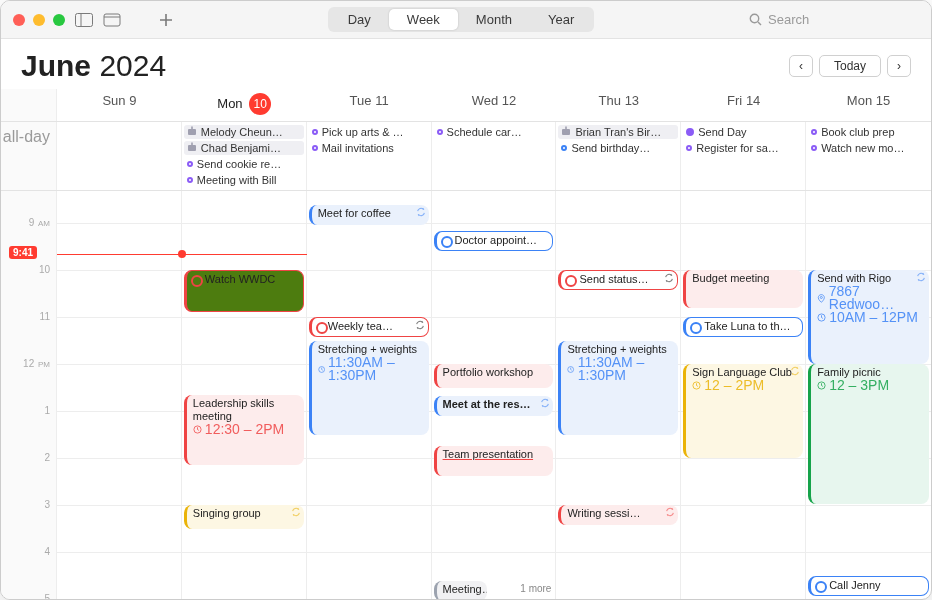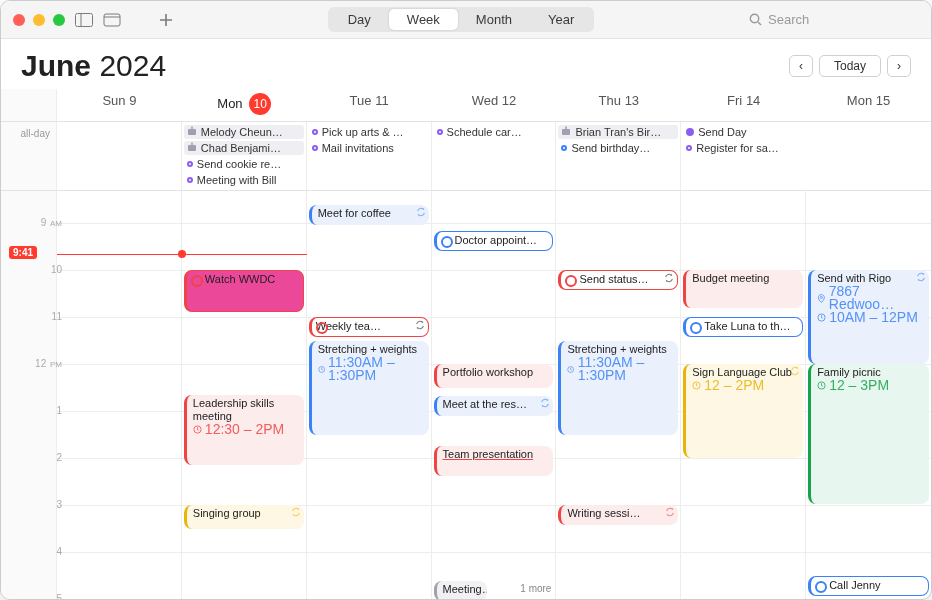--- a/index.html
+++ b/index.html
@@ -46,33 +46,33 @@
   .nav .arrow{width:24px;} .nav .today{padding:0 14px;}
   
   .dayhead{display:grid;grid-template-columns:56px repeat(7,1fr);border-bottom:1px solid var(--border);}
   .dayhead .cell{padding:4px 0 6px;text-align:center;font-size:13px;color:#555;}
   .dayhead .cell .num{font-weight:400;}
   .dayhead .cell.today .badge{background:#ff3b30;color:#fff;border-radius:50%;display:inline-flex;width:22px;height:22px;align-items:center;justify-content:center;font-size:12px;margin-left:3px;}
   .dayhead .cell.today .dow{color:#222;}
   .dayhead .gutter{background:#fafafa;border-right:1px solid var(--border-light);}
   
   .allday{display:grid;grid-template-columns:56px repeat(7,1fr);position:relative;}
-  .allday .label{font-size:10px;color:#9a9a9a;text-align:right;padding:6px 6px 0 0;border-right:1px solid var(--border-light);background:#fafafa;}
+  .allday .label{font-size:16px;color:#9a9a9a;text-align:right;padding:6px 6px 0 0;border-right:1px solid var(--border-light);background:#fafafa;}
   .allday .col{border-right:1px solid var(--border-light);padding:3px 2px;min-height:22px;display:flex;flex-direction:column;gap:2px;}
   .allday .col:last-child{border-right:none;}
   .chip{display:flex;align-items:center;gap:4px;font-size:11px;color:#333;padding:1px 3px;border-radius:3px;white-space:nowrap;overflow:hidden;}
   .chip .dot{width:8px;height:8px;border-radius:50%;flex-shrink:0;}
   .chip .dot.outline{border:2px solid;background:transparent;width:6px;height:6px;}
   .chip .dot.filled{border:2px solid;}
   .chip.bd{background:#efeff3;}
   
   .gridwrap{position:relative;height:430px;overflow:hidden;border-top:1px solid var(--border);}
   .grid{display:grid;grid-template-columns:56px repeat(7,1fr);position:relative;height:100%;}
   .timecol{border-right:1px solid var(--border-light);background:#fafafa;position:relative;}
-  .timecol .hr{position:absolute;width:100%;text-align:right;font-size:10px;color:#aaa;padding-right:6px;transform:translateY(-6px);margin-left:12px;}
+  .timecol .hr{position:absolute;width:100%;text-align:right;font-size:10px;color:#aaa;padding-right:6px;transform:translateY(-6px);}
   .timecol .hr .ampm{font-size:8px;margin-left:1px;}
   .daycol{border-right:1px solid var(--border-light);position:relative;}
   .daycol:last-child{border-right:none;}
   .hlines{position:absolute;inset:0;pointer-events:none;}
   .hlines div{position:absolute;left:0;right:0;border-top:1px solid var(--border-light);}
   
   .nowline{position:absolute;left:0;right:0;height:0;z-index:5;pointer-events:none;}
   .nowline .bar{position:absolute;left:56px;height:1px;background:#ff3b30;top:0;}
   .nowline .bub{position:absolute;left:8px;top:-8px;background:#ff3b30;color:#fff;font-size:10px;font-weight:600;border-radius:3px;padding:1px 4px;}
   .nowline .dot{position:absolute;width:8px;height:8px;border-radius:50%;background:#ff3b30;top:-4px;}
@@ -218,20 +218,30 @@
         </div>
       </div>
       <div class="col">
         <div class="chip">
           <span class="dot filled" style="border-color: rgb(139, 92, 246); background: rgb(139, 92, 246);"></span>
           <span>Send Day</span>
         </div>
         <div class="chip">
           <span class="dot outline" style="border-color: rgb(139, 92, 246);"></span>
           <span>Register for sa…</span>
+        </div>
+      </div>
+      <div class="col">
+        <div class="chip">
+          <span class="dot outline" style="border-color: rgb(139, 92, 246);"></span>
+          <span>Book club prep</span>
+        </div>
+        <div class="chip">
+          <span class="dot outline" style="border-color: rgb(139, 92, 246);"></span>
+          <span>Watch new mo…</span>
         </div>
       </div>
     </div>
 
   <div class="gridwrap">
     <div class="hlines" id="hlines">
         <div style="top: 32px;"></div>
         <div style="top: 79px;"></div>
         <div style="top: 126px;"></div>
         <div style="top: 173px;"></div>
@@ -253,21 +263,21 @@
           <div class="hr" style="top: 126px;">11</div>
           <div class="hr" style="top: 173px;">12 <span class="ampm">PM</span></div>
           <div class="hr" style="top: 220px;">1</div>
           <div class="hr" style="top: 267px;">2</div>
           <div class="hr" style="top: 314px;">3</div>
           <div class="hr" style="top: 361px;">4</div>
           <div class="hr" style="top: 408px;">5</div>
         </div>
       <div class="daycol" id="col-sun"></div>
       <div class="daycol" id="col-mon">
-          <div class="ev c-red outline-ev" style="top: 79px; height: 42px; color: rgb(34, 34, 34); border-color: rgb(239, 68, 68); background: #ec4899; padding-left: 18px;">
+          <div class="ev c-red outline-ev" style="top: 79px; height: 42px; color: rgb(34, 34, 34); border-color: rgb(239, 68, 68); background: #4d7c0f; padding-left: 18px;">
             <div class="t">Watch WWDC</div>
           </div>
           <div class="ev c-red fill" style="top: 204px; height: 70px; color: rgb(239, 68, 68);">
             <div class="t" style="color: rgb(34, 34, 34);">Leadership skills meeting</div>
             <div class="sub"><svg width="9" height="9" viewBox="0 0 10 10" style="vertical-align:-1px">
                 <circle cx="5" cy="5" r="4" fill="none" stroke="currentColor" stroke-width="1"></circle>
                 <path d="M5 2.5V5L6.5 6" fill="none" stroke="currentColor" stroke-width="1"></path>
               </svg> 12:30 – 2PM</div>
           </div>
           <div class="ev c-yellow fill" style="top: 314px; height: 24px; color: rgb(234, 179, 8);">
@@ -280,21 +290,21 @@
           <div class="ev c-yellow fill" style="top: 408px; height: 82px; color: rgb(234, 179, 8);"></div>
         </div>
       <div class="daycol" id="col-tue">
           <div class="ev c-blue fill" style="top: 14px; height: 20px; color: rgb(59, 130, 246);">
             <div class="t" style="color: rgb(34, 34, 34);">Meet for coffee</div>
             <span class="repeat"><svg width="10" height="10" viewBox="0 0 12 12">
                 <path d="M2 5a4 4 0 0 1 7-2M10 7a4 4 0 0 1-7 2" fill="none" stroke="currentColor" stroke-width="1.3"></path>
                 <path d="M9 1l1 2-2 .5M3 11l-1-2 2-.5" fill="currentColor"></path>
               </svg></span>
           </div>
-          <div class="ev c-red outline-ev" style="top: 126px; height: 20px; color: rgb(34, 34, 34); border-color: rgb(239, 68, 68); background: rgb(255, 255, 255); padding-left: 4px;">
+          <div class="ev c-red outline-ev" style="top: 126px; height: 20px; color: rgb(34, 34, 34); border-color: rgb(239, 68, 68); background: rgb(255, 255, 255); padding-left: 16px;">
             <div class="t">Weekly tea…</div>
             <span class="repeat"><svg width="10" height="10" viewBox="0 0 12 12">
                 <path d="M2 5a4 4 0 0 1 7-2M10 7a4 4 0 0 1-7 2" fill="none" stroke="currentColor" stroke-width="1.3"></path>
                 <path d="M9 1l1 2-2 .5M3 11l-1-2 2-.5" fill="currentColor"></path>
               </svg></span>
           </div>
           <div class="ev c-blue fill" style="top: 150px; height: 94px; color: rgb(59, 130, 246);">
             <div class="t" style="color: rgb(34, 34, 34);">Stretching + weights</div>
             <div class="sub"><svg width="9" height="9" viewBox="0 0 10 10" style="vertical-align:-1px">
                 <circle cx="5" cy="5" r="4" fill="none" stroke="currentColor" stroke-width="1"></circle>
@@ -303,21 +313,21 @@
           </div>
         </div>
       <div class="daycol" id="col-wed">
           <div class="ev c-blue outline-ev" style="top: 40px; height: 20px; color: rgb(34, 34, 34); border-color: rgb(59, 130, 246); background: rgb(255, 255, 255); padding-left: 18px;">
             <div class="t">Doctor appoint…</div>
           </div>
           <div class="ev c-red fill" style="top: 173px; height: 24px; color: rgb(239, 68, 68);">
             <div class="t" style="color: rgb(34, 34, 34);">Portfolio workshop</div>
           </div>
           <div class="ev c-blue fill" style="top: 205px; height: 20px; color: rgb(59, 130, 246);">
-            <div class="t" style="color: rgb(34, 34, 34);">Meet at the res…</div>
+            <div class="t" style="color: rgb(34, 34, 34); font-weight: bold;">Meet at the res…</div>
             <span class="repeat"><svg width="10" height="10" viewBox="0 0 12 12">
                 <path d="M2 5a4 4 0 0 1 7-2M10 7a4 4 0 0 1-7 2" fill="none" stroke="currentColor" stroke-width="1.3"></path>
                 <path d="M9 1l1 2-2 .5M3 11l-1-2 2-.5" fill="currentColor"></path>
               </svg></span>
           </div>
           <div class="ev c-red fill" style="top: 255px; height: 30px; color: rgb(239, 68, 68); text-decoration: underline;">
             <div class="t" style="color: rgb(34, 34, 34);">Team presentation</div>
           </div>
           <div class="ev c-grey fill half" style="top: 390px; height: 20px; color: rgb(156, 163, 175);">
             <div class="t" style="color: rgb(34, 34, 34);">Meeting…</div>

